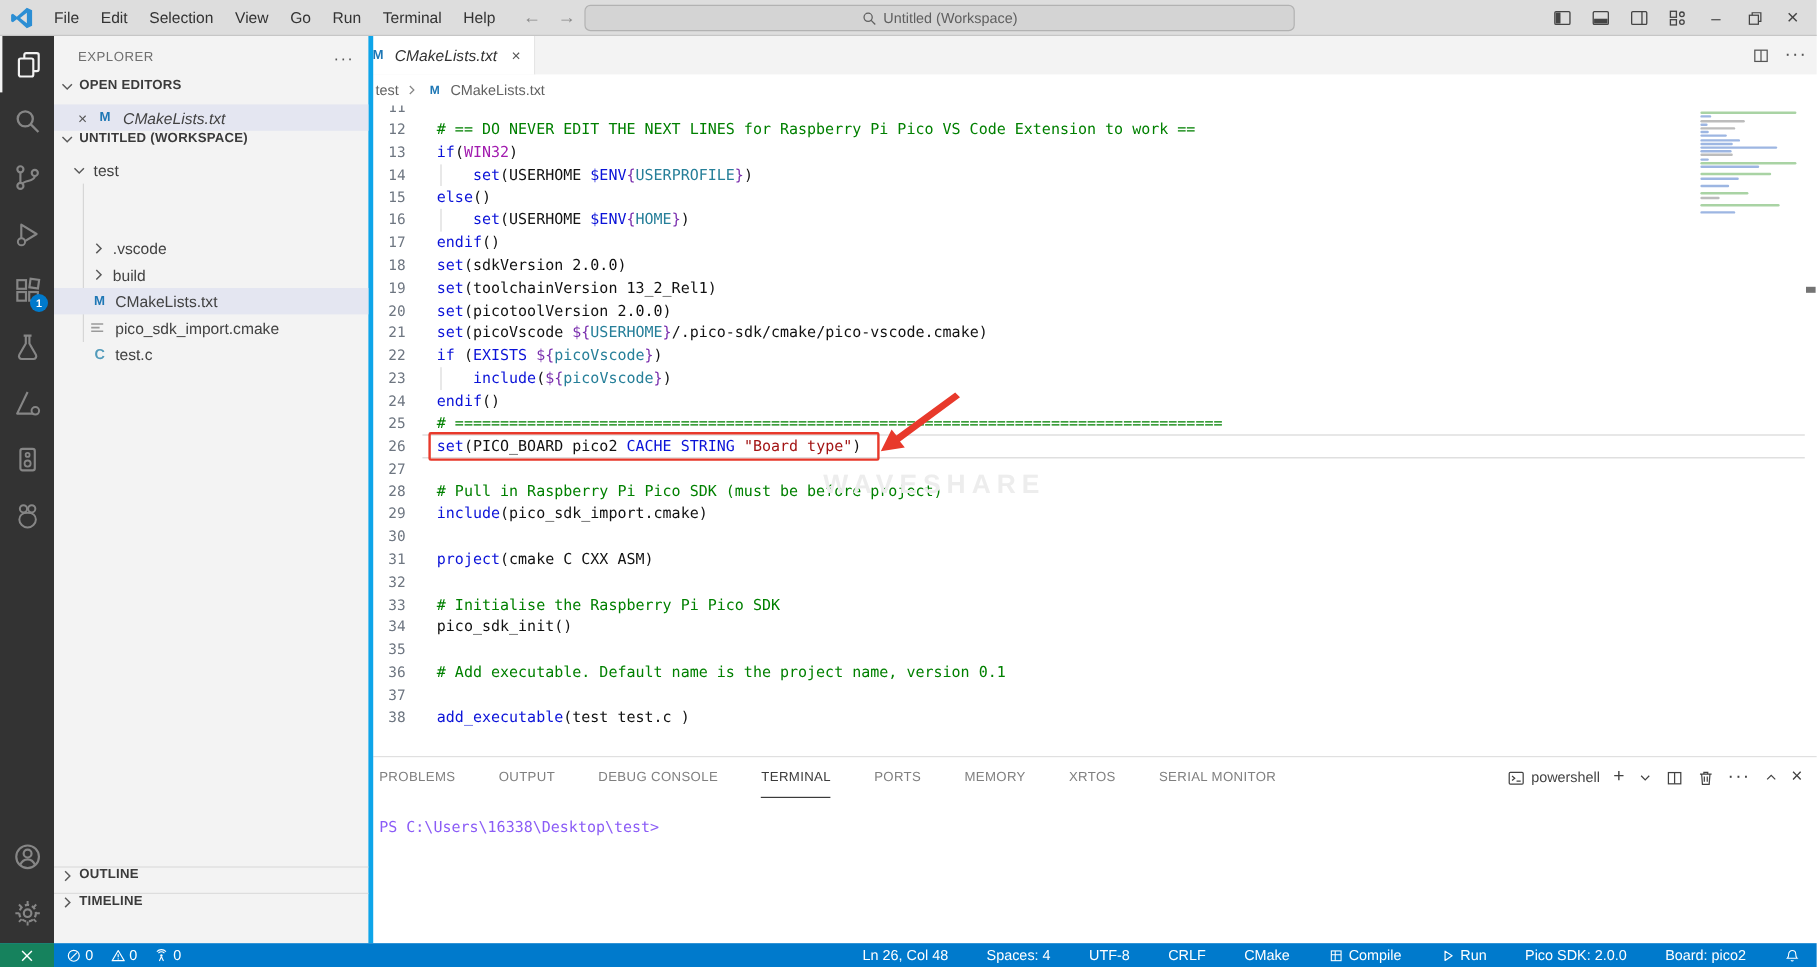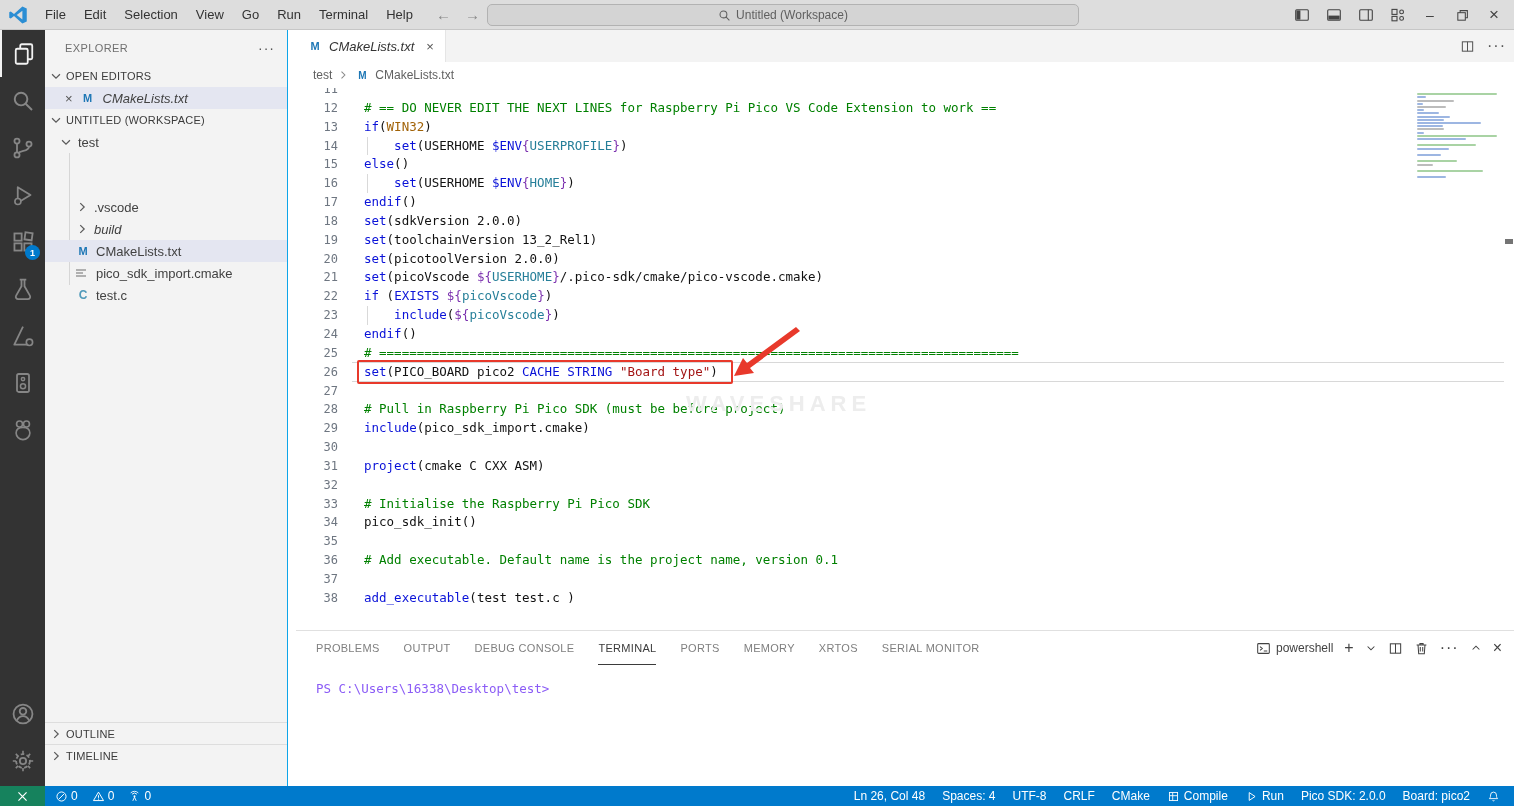--- a/index.html
+++ b/index.html
@@ -22,26 +22,26 @@
   
   .actbar{position:absolute;left:0;top:30px;width:45px;bottom:20px;background:#333333;z-index:20}
   .act-item{width:45px;height:47px;display:flex;align-items:center;justify-content:center;
             color:#868686;position:relative}
   .act-item.active{color:#f2f2f2;border-left:2px solid #f2f2f2}
   .act-badge{position:absolute;right:5px;bottom:5px;width:15px;height:15px;border-radius:50%;
              background:#007acc;color:#fff;font-size:9px;display:flex;align-items:center;
              justify-content:center;font-weight:bold}
   .actbar-bottom{position:absolute;bottom:2px;left:0;width:45px}
   
-  .sidebar{position:absolute;left:45px;top:30px;width:243px;bottom:20px;background:#f3f3f3;
-           border-right:1px solid #0ea5e9;z-index:10;font-size:13px;color:#424242}
+  .sidebar{position:absolute;left:45px;top:30px;width:266px;bottom:20px;background:#f3f3f3;
+           border-right:4px solid #0ea5e9;z-index:10;font-size:13px;color:#424242}
   .sb-header{height:35px;display:flex;align-items:center;padding:0 12px 0 20px;font-size:11px;
              color:#6f6f6f;letter-spacing:.4px}
   .sb-header .dots{margin-left:auto;color:#555;font-size:14px;letter-spacing:1px}
-  .sb-sect{height:22px;display:flex;align-items:center;font-size:11px;font-weight:normal;
+  .sb-sect{height:22px;display:flex;font-size:11px;font-weight:bold;
            color:#3b3b3b;padding-left:4px;letter-spacing:.2px}
   .sb-sect .chev{margin:0 3px 0 0;color:#5a5a5a}
   .row22{height:22px;display:flex;align-items:center}
   .oe-item{padding-left:20px;background:#e4e6f1;gap:7px}
   .oe-item .fname{font-style:italic}
   .tree-item{position:relative;gap:5px}
   .tree-item.sel{background:#e4e6f1}
   .ficon{width:16px;text-align:center;font-weight:bold;font-size:11px;flex:none}
   .ficon.m{color:#1e77b5}
   .ficon.c{color:#519aba;font-size:12px}
@@ -61,49 +61,49 @@
   .ed-actions{position:absolute;right:8px;top:0;height:32px;display:flex;align-items:center;gap:12px;color:#555}
   .breadcrumb{height:26px;flex:none;display:flex;align-items:center;padding-left:17px;font-size:12px;
               color:#616161;gap:5px;background:#fff}
   .codearea{position:relative;flex:1;overflow:hidden;background:#fff}
   .lines{position:absolute;left:0;top:-8px;right:0}
   .crow{height:18.85px;line-height:18.85px;display:flex;position:relative;
         font-family:"DejaVu Sans Mono","Liberation Mono",monospace;font-size:12.5px}
   .ln{width:42px;text-align:right;color:#6e7681;flex:none;font-size:12px}
   .lc{padding-left:26px;white-space:pre;color:#111}
   .tk-k{color:#0a12d8}.tk-c{color:#008000}.tk-v{color:#267f99}.tk-s{color:#a31515}
-  .tk-b{color:#7a2fae}.tk-t{color:#111}.tk-d{color:#a16207}
+  .tk-b{color:#7a2fae}.tk-t{color:#111}.tk-d{color:#a21caf}
   .ig{position:absolute;left:71px;top:0;width:1px;height:100%;background:#d9d9d9}
   .curline{position:absolute;left:56px;width:1152px;height:19.5px;border-top:1px solid #d8d8d8;
            border-bottom:1px solid #d8d8d8;pointer-events:none}
   .redbox{position:absolute;left:61px;top:272px;width:376px;height:24px;border:2px solid #e8392b;
           border-radius:2px;pointer-events:none;z-index:5}
   .anno{position:absolute;inset:0;pointer-events:none;z-index:6}
   .watermark{position:absolute;left:390px;top:303px;font-size:22px;font-weight:bold;
              letter-spacing:5px;color:#ededed;pointer-events:none}
   .minimap{position:absolute;left:1119px;top:2px;width:85px;height:100px}
   .mm-bar{position:absolute;height:2px;border-radius:1px}
   .ruler-mark{position:absolute;left:1209px;top:151px;width:8px;height:5px;background:#5c5c5c;opacity:.85}
   
   .panel{height:156px;flex:none;border-top:1px solid #e0e0e0;background:#fff;position:relative}
-  .ptabs{height:34px;display:flex;align-items:center;padding-left:20px;gap:24px}
+  .ptabs{height:34px;display:flex;align-items:center;padding-left:20px;gap:36px}
   .ptab{font-size:11px;color:#7f7f7f;height:34px;display:flex;align-items:center;
         border-bottom:1px solid transparent;letter-spacing:.3px}
   .ptab.active{color:#3b3b3b;border-bottom-color:#3b3b3b}
   .pactions{position:absolute;right:12px;top:0;height:34px;display:flex;align-items:center;gap:11px;color:#424242}
   .pa-shell{display:flex;align-items:center;gap:5px;font-size:12px;color:#424242}
   .terminal-body{padding:16px 0 0 20px;font-family:"DejaVu Sans Mono","Liberation Mono",monospace;
                  font-size:12.5px;color:#8b5cf6}
   
   .statusbar{position:absolute;left:0;bottom:0;width:100%;height:20px;background:#007acc;color:#fff;
              font-size:12px;display:flex;align-items:center;z-index:40}
   .remote{width:45px;height:20px;background:#16825d;display:flex;align-items:center;justify-content:center;flex:none}
   .sleft{display:flex;align-items:center;gap:5px;padding-left:10px}
   .sgroup{display:flex;align-items:center;gap:3px;margin-right:9px}
-  .sright{margin-left:auto;display:flex;align-items:center;gap:17px;padding-right:14px}
+  .sright{margin-left:auto;display:flex;align-items:center;gap:32px;padding-right:14px}
   .sitem{display:flex;align-items:center;gap:4px;white-space:nowrap}
 </style>
 </head>
 <body>
 
 <svg width="0" height="0" style="position:absolute">
   <defs>
     <symbol id="sym-explorer" viewBox="0 0 16 16">
         <rect x="5.5" y="1.5" width="8" height="10" rx="1" fill="none" stroke="currentColor" stroke-width="1.2"></rect>
         <rect x="2.5" y="4.5" width="8" height="10" rx="1" fill="#333333" stroke="currentColor" stroke-width="1.2"></rect>
@@ -373,21 +373,21 @@
           <use href="#sym-chev" width="14" height="14"></use>
         </svg>
         <span>test</span>
       </div>
       <div class="row22 tree-item" style="padding-left: 30px; margin-top: 43px;">
         <svg width="14" height="14" class="chev">
           <use href="#sym-chev" width="14" height="14"></use>
         </svg>
         <span>.vscode</span>
       </div>
-      <div class="row22 tree-item" style="padding-left: 30px; font-style: italic;">
+      <div class="row22 tree-item" style="padding-left: 30px;">
         <svg width="14" height="14" class="chev">
           <use href="#sym-chev" width="14" height="14"></use>
         </svg>
         <span>build</span>
       </div>
       <div class="row22 tree-item sel" style="padding-left: 30px;">
         <span class="ficon m">M</span>
         <span>CMakeLists.txt</span>
       </div>
       <div class="row22 tree-item" style="padding-left: 30px;">

